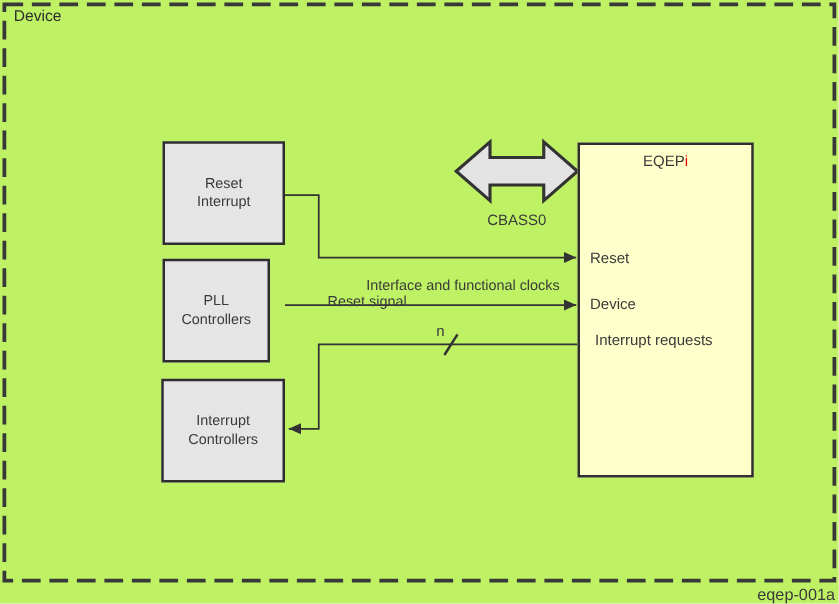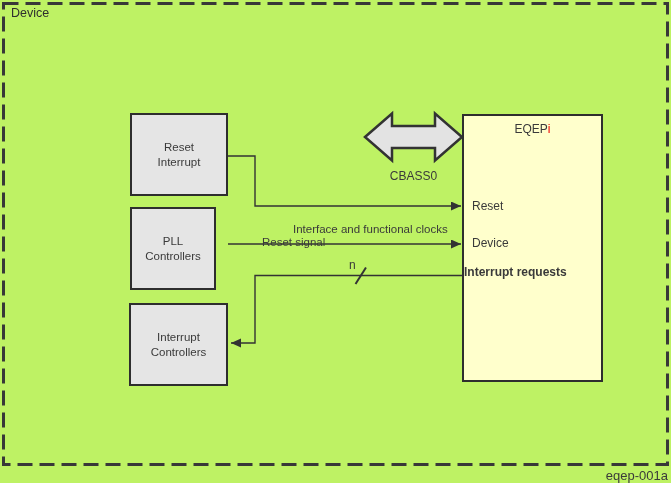--- a/index.html
+++ b/index.html
@@ -60,21 +60,21 @@
     color: #3a3a3a;
   }
   .eqep-title .suffix { color: #ee0000; }
   .port-label {
     font-size: 12px;
     color: #3a3a3a;
     white-space: nowrap;
   }
   .port-reset      { left: 472px; top: 199px; }
   .port-clock      { left: 472px; top: 236px; }
-  .port-interrupts { left: 464px; top: 265px; font-weight: bold; }
+  .port-interrupts { left: 476px; top: 265px; }
   .wire-label {
     font-size: 11.5px;
     color: #3a3a3a;
     white-space: nowrap;
   }
   .lbl-reset-signal { left: 262px; top: 192px; margin-top: 44px; }
   .lbl-clocks       { left: 262px; top: 223px; margin-left: 31px; }
   .lbl-buswidth     { left: 349px; top: 258px; font-size: 12px; }
   .bus-label {
     left: 365px; top: 130px; width: 97px;

